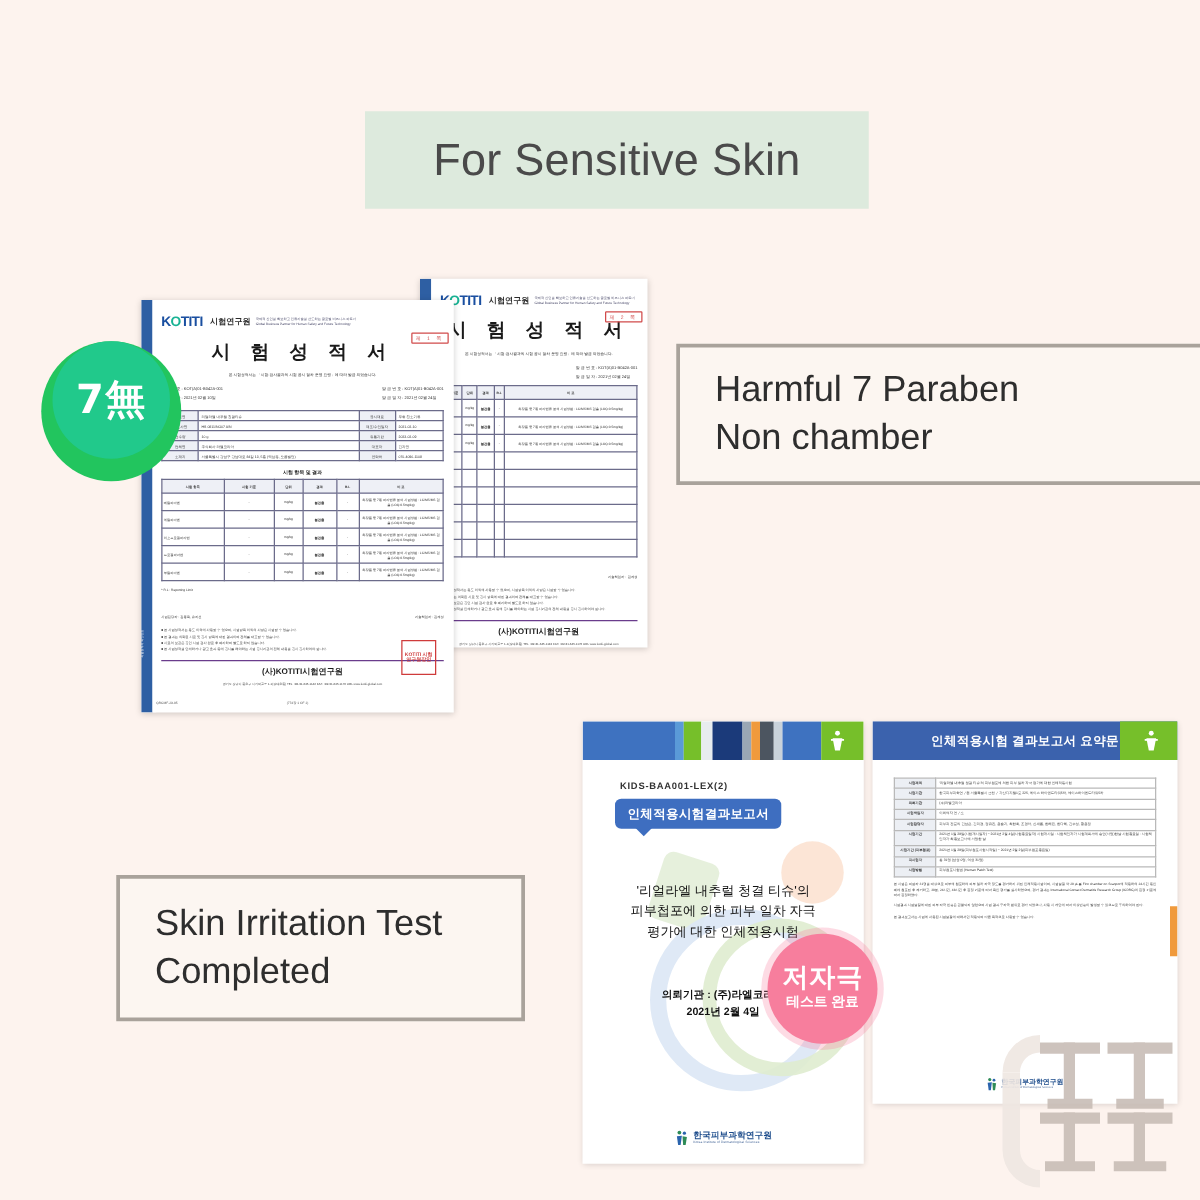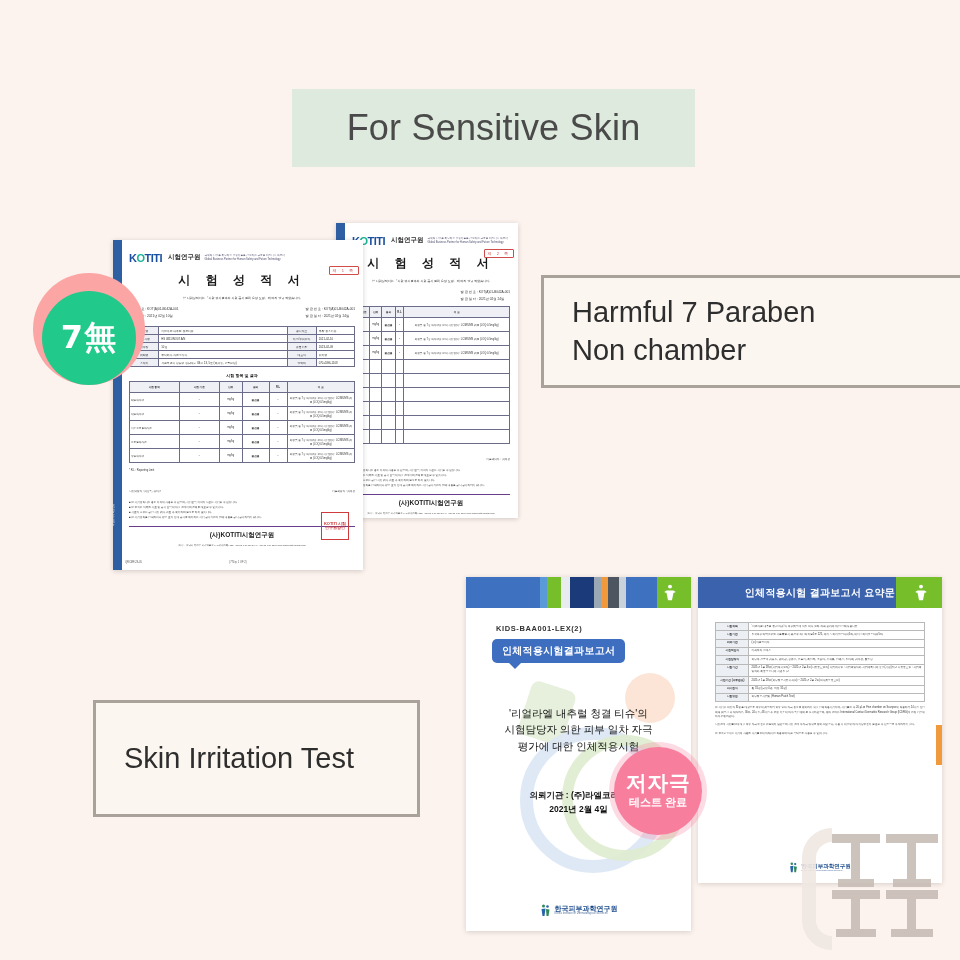--- a/index.html
+++ b/index.html
@@ -37,22 +37,22 @@
     display:block;font-size:29px;color:#2e2e2e;line-height:1.28;
     white-space:nowrap;
   }
   #callout-paraben{left:541px;top:275px;width:448px;height:113px;}
   #callout-irritation{left:93px;top:700px;width:327px;height:117px;}
 
   
   .badge7{
     position:absolute;left:33px;top:273px;width:112px;height:112px;
     border-radius:50%;
-    background:#fca5a5;
-    display:flex;align-items:flex-end;justify-content:center;
+    background:#22c55e;
+    display:flex;align-items:flex-start;justify-content:center;
     z-index:40;
   }
   .badge7 .core{
     width:94px;height:94px;border-radius:50%;
     background:#21c98b;
     display:flex;align-items:center;justify-content:center;
     color:#fff;font-size:32px;font-weight:700;letter-spacing:1px;
     font-family:"DejaVu Sans",sans-serif;
   }
 
@@ -67,21 +67,21 @@
   .cert{font-size:3px;color:#333;}
   .cert .leftbar{position:absolute;left:0;top:0;bottom:0;width:9px;background:#2e5fa3;}
   .cert .leftbar-in{position:absolute;left:9px;top:0;bottom:0;width:3px;background:#ffffff;}
   .cert .body{position:absolute;left:16px;right:8px;top:0;bottom:0;}
   .logo-row{display:flex;align-items:flex-start;gap:4px;margin-top:13px;}
   .kotiti{font-size:11px;font-weight:700;letter-spacing:-.5px;color:#1a4fa0;line-height:1;}
   .kotiti .o{color:#19b394;}
   .kotiti-kr{font-size:6.5px;color:#2b2b2b;font-weight:700;margin-left:2px;}
   .tagline{font-size:2.6px;color:#4a4a6a;line-height:1.5;flex:1;margin-top:1px;}
   .cert-title{
-    text-align:center;font-size:12px;font-weight:700;color:#1a1a1a;
+    text-align:center;font-size:15px;font-weight:700;color:#1a1a1a;
     letter-spacing:6px;margin-top:8px;
   }
   .stamp-sm{
     position:absolute;right:4px;top:26px;
     border:1px solid #d14b4b;color:#d14b4b;font-size:4px;
     padding:1px 3px;letter-spacing:2px;border-radius:1px;
   }
   .subnote{font-size:3px;color:#222;text-align:center;margin-top:7px;}
   .meta{display:flex;justify-content:space-between;font-size:3.2px;color:#333;margin-top:6px;}
   .meta .col{line-height:2.2;}
@@ -446,20 +446,21 @@
   <div class="callout" id="callout-paraben">
     <div class="inner">
       <span class="line">Harmful 7 Paraben</span>
       <span class="line">Non chamber</span>
     </div>
   </div>
 
   <div class="callout" id="callout-irritation">
     <div class="inner">
       <span class="line">Skin Irritation Test</span>
+      <span class="line">Completed</span>
     </div>
   </div>
 
   <div class="clin-wrap">
 
     <div class="clin-page" id="clin-left">
       <div class="clin-topbar">
         <div class="seg" style="width:33%;background:#3e72c0;"></div>
         <div class="seg" style="width:3%;background:#5a9ad8;"></div>
         <div class="seg" style="width:6%;background:#76bf2a;"></div>
@@ -483,21 +484,21 @@
       <div class="ring ring-blue"></div>
       <div class="ring ring-green"></div>
 
       <div class="code">KIDS-BAA001-LEX(2)</div>
       <div style="padding-left:0">
         <div class="blue-bubble">인체적용시험결과보고서</div>
       </div>
 
       <div class="clin-title">
         <span>'리얼라엘 내추럴 청결 티슈'의</span><br>
-        <span>시험담당자 의한 피부 일차 자극</span><br>
+        <span>피부첩포에 의한 피부 일차 자극</span><br>
         <span>평가에 대한 인체적용시험</span>
       </div>
 
       <div class="clin-org">
         <span>의뢰기관 : (주)라엘코리아</span><br>
         <span>2021년 2월 4일</span>
       </div>
 
       <div class="clin-footlogo">
         <svg width="11" height="13" viewBox="0 0 20 26">

